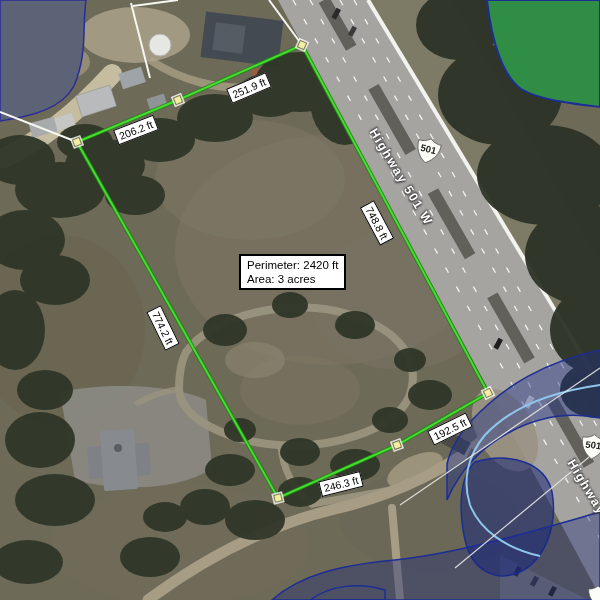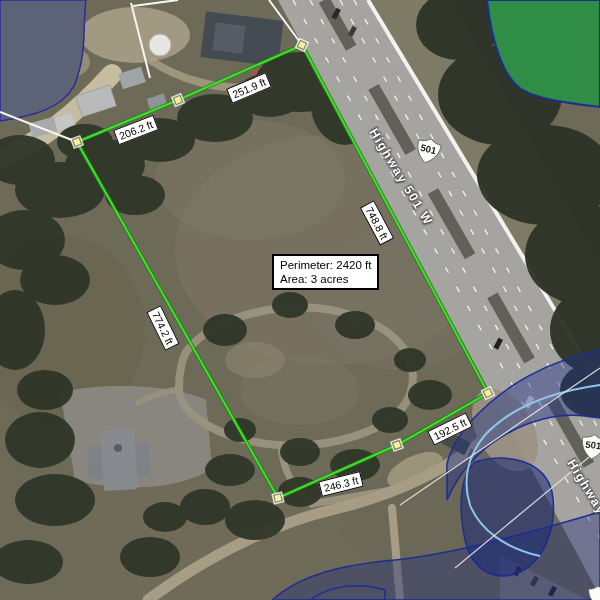--- a/index.html
+++ b/index.html
@@ -9,21 +9,21 @@
     -webkit-user-select:none;user-select:none;
   }
   .stage svg.base{position:absolute;left:0;top:0;}
   .seg-label{
     position:absolute;background:#ffffff;border:1px solid #000;
     color:#000;font-size:10.5px;line-height:12px;padding:1px 3px;
     white-space:nowrap;transform-origin:center;box-shadow:0 0 1px rgba(0,0,0,.4);
   }
   .summary-box{
     position:absolute;background:#ffffff;border:2px solid #000;color:#000;
-    font-size:11.5px;line-height:14px;padding:2px 6px;white-space:nowrap;margin-left:33px;
+    font-size:11.5px;line-height:14px;padding:2px 6px;white-space:nowrap;
   }
   .hwy-label{
     position:absolute;color:#fff;font-size:12.5px;font-weight:bold;letter-spacing:1.5px;
     white-space:nowrap;transform-origin:center;
     text-shadow:0 0 2px #3a3a3a,1px 1px 2px #333,-1px -1px 2px #444;
   }
   .shield{position:absolute;transform-origin:center;}
   .shield text{font-family:"Liberation Sans",sans-serif;font-size:9.5px;font-weight:bold;fill:#1a1a1a;}
 </style>
 </head>

